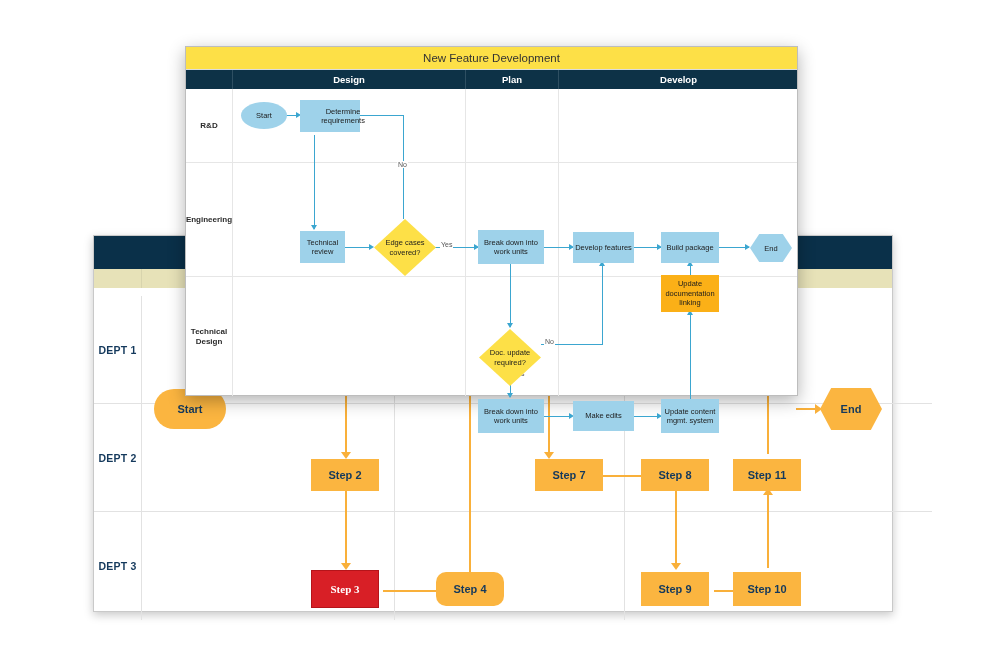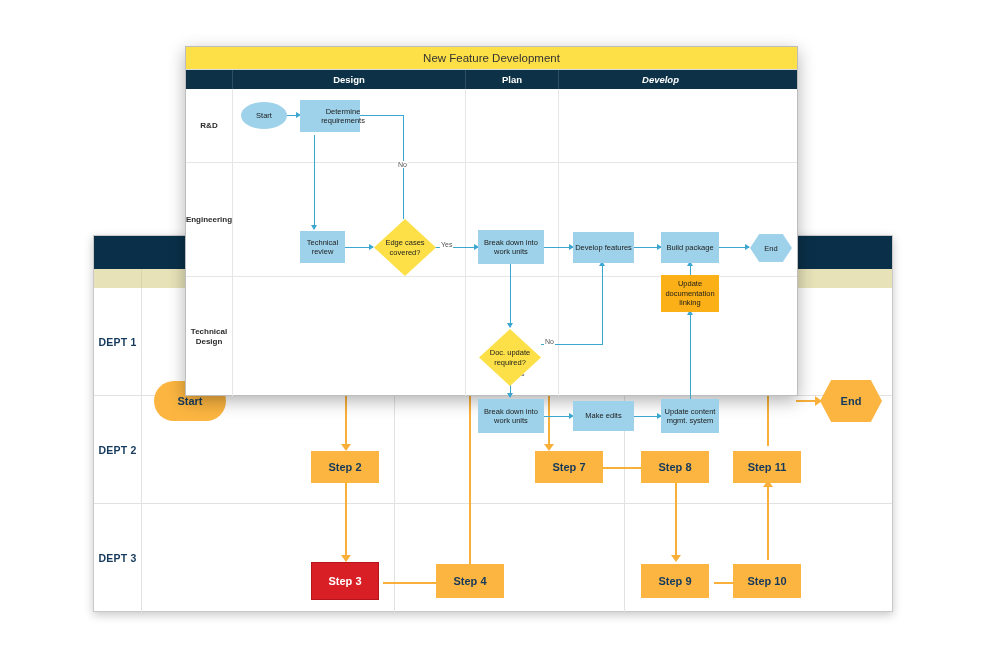--- a/index.html
+++ b/index.html
@@ -7,21 +7,21 @@
 
   
   .panel{position:absolute;background:#ffffff;box-sizing:border-box;}
 
   
   #bg-panel{left:93px;top:235px;width:800px;height:377px;
             border:1px solid #c9c9c9;
             box-shadow:0 3px 9px rgba(0,0,0,.22);}
   #bg-headband{position:absolute;left:0;top:0;width:100%;height:33px;background:#0a3049;}
   #bg-subband{position:absolute;left:0;top:33px;width:100%;height:19px;background:#e7e2b8;}
-  #bg-body{position:absolute;left:0;top:52px;width:100%;height:324px;}
+  #bg-body{position:absolute;left:0;top:60px;width:100%;height:324px;padding-left:40px;}
   .bg-row{position:absolute;left:0;width:100%;height:108px;box-sizing:border-box;border-bottom:1px solid #e2e2e2;}
   .bg-row.last{border-bottom:none;}
   .bg-rowlabel{position:absolute;left:0;top:0;width:47px;height:100%;display:flex;align-items:center;justify-content:center;
                font-size:10.5px;font-weight:bold;color:#14395c;letter-spacing:.2px;}
   .bg-vline{position:absolute;top:0;width:1px;background:#e2e2e2;}
   .bg-vline-head{position:absolute;width:1px;background:#d8d4ad;}
 
   
   .stepbox{position:absolute;background:#fbb540;display:flex;align-items:center;justify-content:center;
            font-size:11px;font-weight:bold;color:#14395c;box-sizing:border-box;}
@@ -151,24 +151,24 @@
     <div class="stepbox" style="left:420px;top:163px;width:68px;height:32px;margin-left:21px;">
       <span>Step 7</span>
     </div>
     <div class="stepbox" style="left:547px;top:163px;width:68px;height:32px;">
       <span>Step 8</span>
     </div>
     <div class="stepbox" style="left:639px;top:163px;width:68px;height:32px;">
       <span>Step 11</span>
     </div>
 
-    <div class="stepbox red" style="left:217px;top:274px;width:68px;height:38px;">
+    <div class="stepbox red" style="left:217px;top:274px;width:68px;height:38px;font-family:Liberation Serif, serif;">
       <span>Step 3</span>
     </div>
-    <div class="stepbox" style="left:342px;top:276px;width:68px;height:34px;">
+    <div class="stepbox" style="left:342px;top:276px;width:68px;height:34px;border-radius:10px;">
       <span>Step 4</span>
     </div>
     <div class="stepbox" style="left:547px;top:276px;width:68px;height:34px;">
       <span>Step 9</span>
     </div>
     <div class="stepbox" style="left:639px;top:276px;width:68px;height:34px;">
       <span>Step 10</span>
     </div>
 
   </div>
@@ -177,21 +177,21 @@
 <div class="panel" id="fg-panel">
 
   <div id="fg-title">New Feature Development</div>
 
   <div id="fg-colhead">
     <div class="fg-colsep" style="left:46px;"></div>
     <div class="fg-colsep" style="left:279px;"></div>
     <div class="fg-colsep" style="left:372px;"></div>
     <div class="fg-colcell" style="left:47px;width:232px;">Design</div>
     <div class="fg-colcell" style="left:280px;width:92px;">Plan</div>
-    <div class="fg-colcell" style="left:355px;width:239px;font-style:italic;">Develop</div>
+    <div class="fg-colcell" style="left:373px;width:239px;">Develop</div>
   </div>
 
   <div id="fg-body">
 
     <div class="fg-vline" style="left:46px;height:307px;"></div>
     <div class="fg-vline" style="left:279px;height:307px;"></div>
     <div class="fg-vline" style="left:372px;height:307px;"></div>
 
     <div class="fg-row" style="top:0px;height:74px;">
       <div class="fg-rowlabel">R&amp;D</div>

